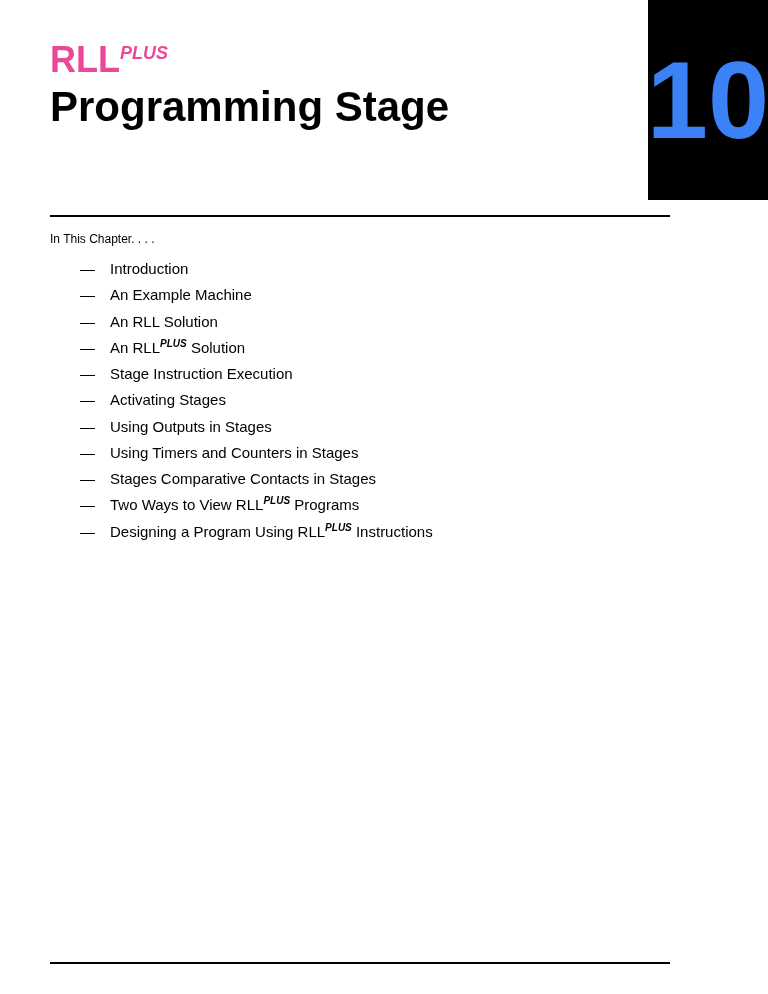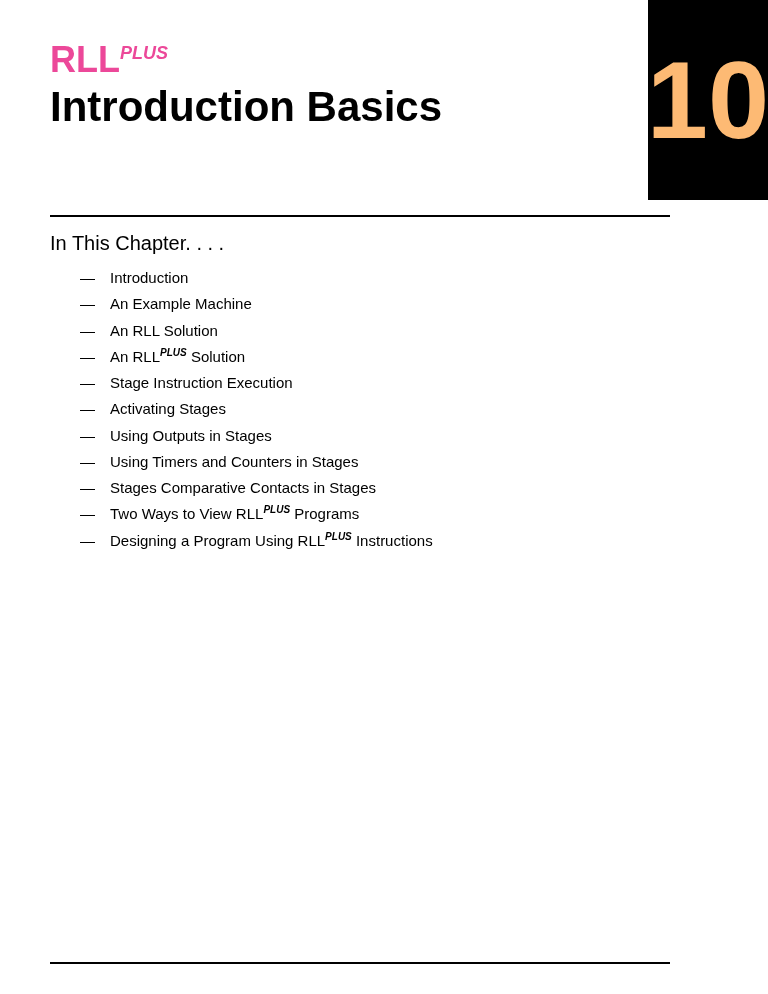--- a/index.html
+++ b/index.html
@@ -31,21 +31,21 @@
       right: 0;
       width: 120px;
       height: 200px;
       background: #000000;
       display: flex;
       align-items: center;
       justify-content: center;
     }
 
     .chapter-number {
-      color: #fdba74;
+      color: #3b82f6;
       font-size: 110px;
       font-weight: 900;
       font-family: Arial, Helvetica, sans-serif;
       line-height: 1;
     }
 
     
     .title-area {
       position: absolute;
       top: 40px;
@@ -89,21 +89,21 @@
 
     
     .chapter-contents {
       position: absolute;
       top: 232px;
       left: 50px;
       width: 650px;
     }
 
     .chapter-intro-text {
-      font-size: 20px;
+      font-size: 12px;
       color: #000000;
       font-family: Arial, Helvetica, sans-serif;
       margin-bottom: 10px;
     }
 
     .toc-list {
       list-style: none;
       padding: 0;
       margin: 0;
     }
@@ -145,21 +145,21 @@
 <div class="page-container">
 
   <div class="chapter-number-box">
     <span class="chapter-number">10</span>
   </div>
 
   <div class="title-area">
     <div class="title-rll">
       <span>RLL</span><sup>PLUS</sup>
     </div>
-    <div class="title-programming">Introduction Basics</div>
+    <div class="title-programming">Programming Stage</div>
   </div>
 
   <div class="top-rule"></div>
 
   <div class="chapter-contents">
     <div class="chapter-intro-text">In This Chapter. . . .</div>
 
     <ul class="toc-list">
 
       <li class="toc-item">

